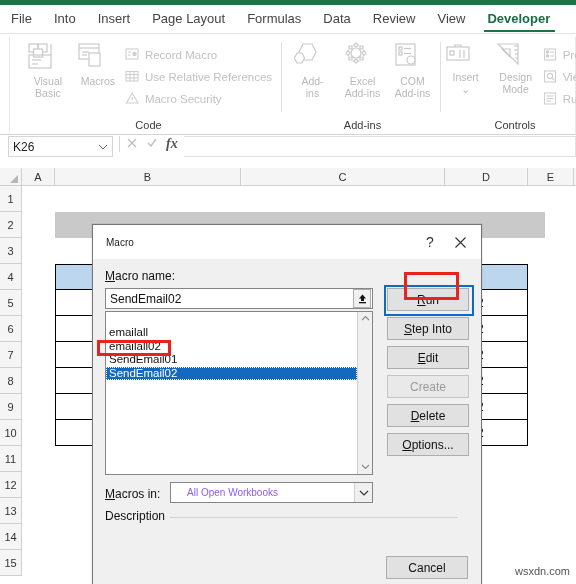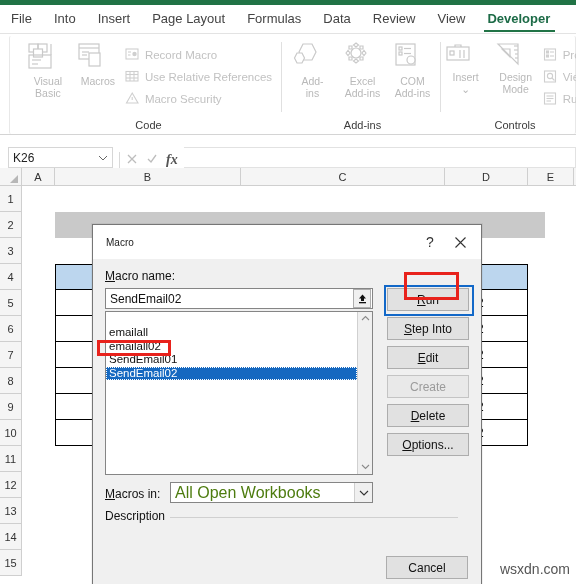--- a/index.html
+++ b/index.html
@@ -72,21 +72,21 @@
 
   .smallrow{
     display:flex; align-items:center; gap:5px; height:22px;
     color:#c2c2c2; font-size:11.5px; white-space:nowrap;
   }
   .smallcol{ display:flex; flex-direction:column; padding-top:3px; }
 
   
   .formulabar{
     position:absolute; left:0; top:136px; width:576px; height:32px;
-    background:#ffffff; display:flex; align-items:flex-end;
+    background:#ffffff; display:flex; align-items:flex-start;
   }
   .namebox{
     margin-left:8px; width:105px; height:21px; border:1px solid #d6d6d6;
     background:#fff; display:flex; align-items:center; padding:0 4px;
     font-size:12px; color:#222;
   }
   .namebox .nbtext{ flex:1; }
   .vsep{ width:1px; height:16px; background:#d9d9d9; margin:0 6px; }
   .fxgroup{ display:flex; align-items:center; gap:8px; color:#bdbdbd; font-size:13px; }
   .fxgroup .fx{ font-style:italic; font-family:"Liberation Serif", serif; color:#555; font-size:14px; font-weight:bold;}
@@ -193,40 +193,40 @@
   .focus-ring{
     position:absolute; left:-4px; top:-4px; width:90px; height:31px;
     border:2px solid #1268c8; pointer-events:none;
   }
 
   .lbl-macrosin{ position:absolute; left:12px; top:228px; font-size:12px; color:#111; }
   .combo{
     position:absolute; left:77px; top:223px; width:203px; height:21px;
     background:#fff; border:1px solid #858585; display:flex; align-items:center;
   }
-  .combo .val{ flex:1; padding-left:4px; font-size:16px; color:#4d7c0f;}
+  .combo .val{ flex:1; padding-left:16px; font-size:10px; color:#8b5cf6;}
   .combo .arrow{
     width:18px; height:19px; background:#f0f0f0; border-left:1px solid #cfcfcf;
     display:flex; align-items:center; justify-content:center; font-size:9px; color:#333;
   }
 
   .desc-label{ position:absolute; left:12px; top:250px; font-size:12px; color:#111; background:#f0f0f0; padding-right:5px; z-index:2;}
   .desc-line{ position:absolute; left:12px; top:258px; width:353px; height:1px; background:#d0d0d0; }
 
   .cancel{
     position:absolute; left:293px; top:297px; width:82px; height:23px;
     background:#e1e1e1; border:1px solid #adadad; font-size:12px; color:#111;
     display:flex; align-items:center; justify-content:center;
   }
 
   
   .anno{ position:absolute; border:3px solid #e8221c; pointer-events:none; }
 
   .watermark{
-    position:absolute; right:6px; bottom:5px; font-size:14px; color:#555;
+    position:absolute; right:6px; bottom:5px; font-size:11px; color:#555;
   }
 </style>
 </head>
 <body>
 
 <div id="app">
 
   <div class="title-strip"></div>
 
   <div class="tabbar">

